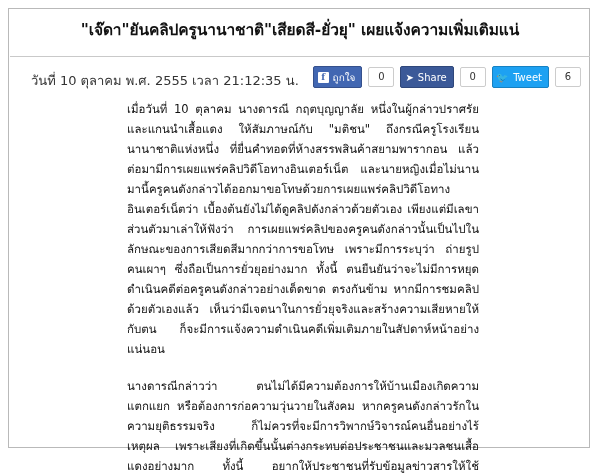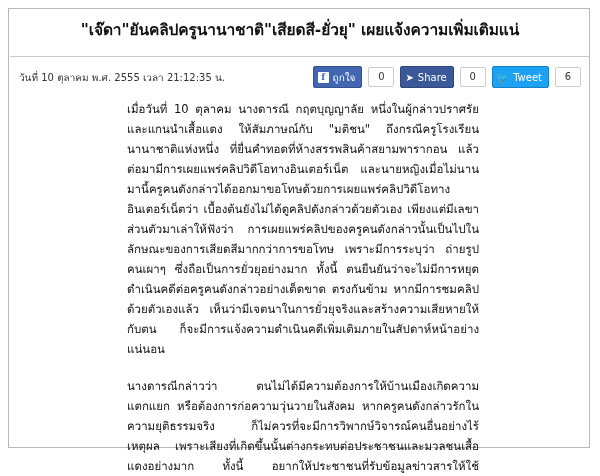--- a/index.html
+++ b/index.html
@@ -54,23 +54,23 @@
   }
   .meta-row {
     position: absolute;
     left: 10px;
     top: 58px;
     width: 562px;
     height: 22px;
   }
   .timestamp {
     position: absolute;
-    left: 0;
+    left: 12px;
     top: 3px;
-    font-size: 10px;
+    font-size: 13px;
     color: #333333;
     white-space: nowrap;
   }
   .social {
     position: absolute;
     right: 0;
     top: 0;
     height: 20px;
     display: flex;
     align-items: center;

